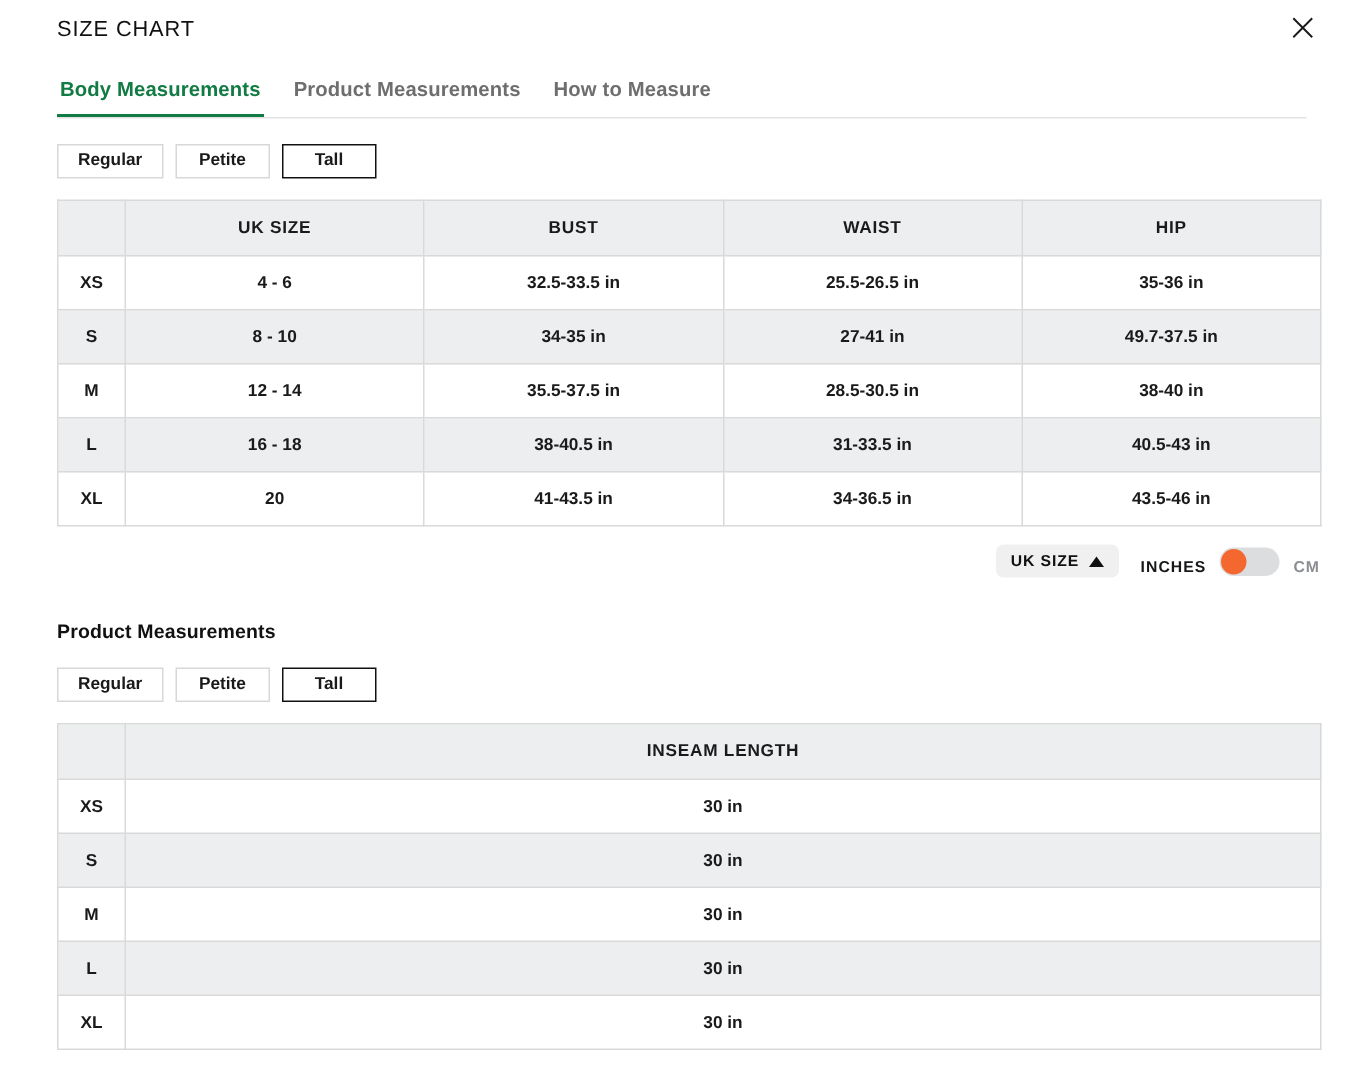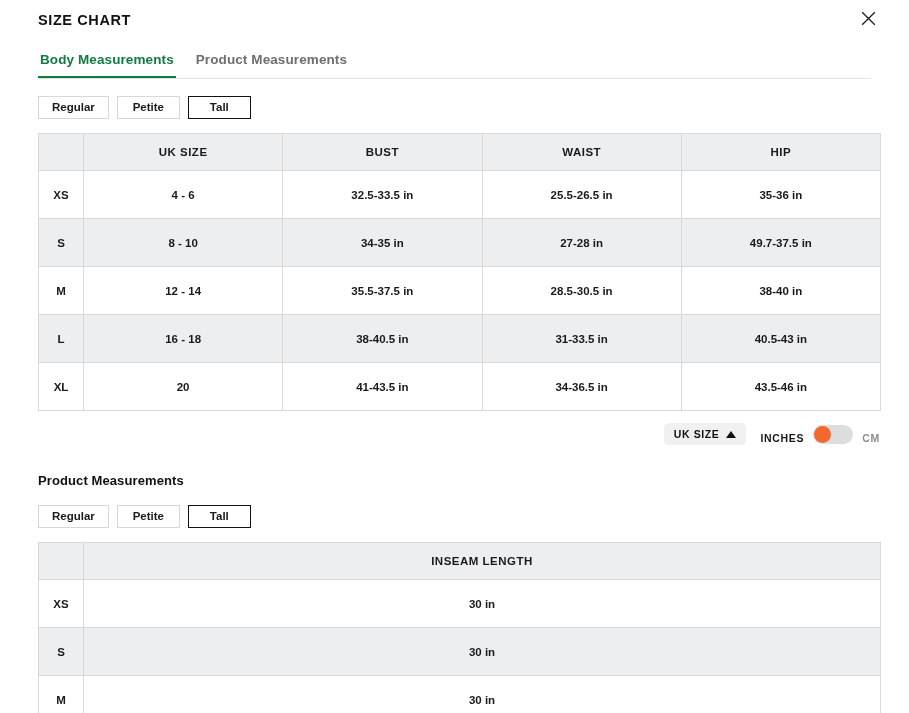--- a/index.html
+++ b/index.html
@@ -23,21 +23,21 @@
     padding: 0;
   }
 
   
   .header {
     position: relative;
     padding: 8px 38px 0 38px;
   }
   .title {
     font-size: 14.5px;
-    font-weight: bold;
+    font-weight: normal;
     letter-spacing: 0.6px;
     color: #111111;
     margin: 0;
     padding-top: 2px;
     line-height: 20px;
   }
   .close-btn {
     position: absolute;
     top: 5px;
     right: 28px;
@@ -113,21 +113,21 @@
     border-collapse: collapse;
     border: 1px solid #c8c8c8;
     table-layout: fixed;
   }
   table.size-table th,
   table.size-table td {
     border: 1px solid #d9d9d9;
     text-align: center;
     font-size: 11.5px;
     color: #1a1a1a;
-    height: 48px;
+    height: 36px;
     padding: 0 4px;
   }
   table.size-table thead th {
     background: #eceef0;
     font-weight: bold;
     letter-spacing: 0.5px;
     height: 37px;
     font-size: 11.5px;
   }
   table.size-table tbody tr:nth-child(even) td {
@@ -233,20 +233,21 @@
         <svg width="15" height="15" viewBox="0 0 15 15" aria-hidden="true">
           <path d="M1.2 1.2 L13.8 13.8 M13.8 1.2 L1.2 13.8" stroke="#1a1a1a" stroke-width="1.3" fill="none"></path>
         </svg>
       </span>
     </button>
   </div>
 
   <div class="tabs">
     <button class="tab active">Body Measurements</button>
     <button class="tab">Product Measurements</button>
+    <button class="tab">How to Measure</button>
   </div>
 
   <div class="fit-row">
     <button class="fit-btn">Regular</button>
     <button class="fit-btn">Petite</button>
     <button class="fit-btn selected">Tall</button>
   </div>
 
   <div class="table-wrap">
     <table class="size-table">
@@ -264,21 +265,21 @@
           <td class="size-cell">XS</td>
           <td class="val-cell">4 - 6</td>
           <td class="val-cell">32.5-33.5 in</td>
           <td class="val-cell">25.5-26.5 in</td>
           <td class="val-cell">35-36 in</td>
         </tr>
         <tr>
           <td class="size-cell">S</td>
           <td class="val-cell">8 - 10</td>
           <td class="val-cell">34-35 in</td>
-          <td class="val-cell">27-28 in</td>
+          <td class="val-cell">27-41 in</td>
           <td class="val-cell">49.7-37.5 in</td>
         </tr>
         <tr>
           <td class="size-cell">M</td>
           <td class="val-cell">12 - 14</td>
           <td class="val-cell">35.5-37.5 in</td>
           <td class="val-cell">28.5-30.5 in</td>
           <td class="val-cell">38-40 in</td>
         </tr>
         <tr>

